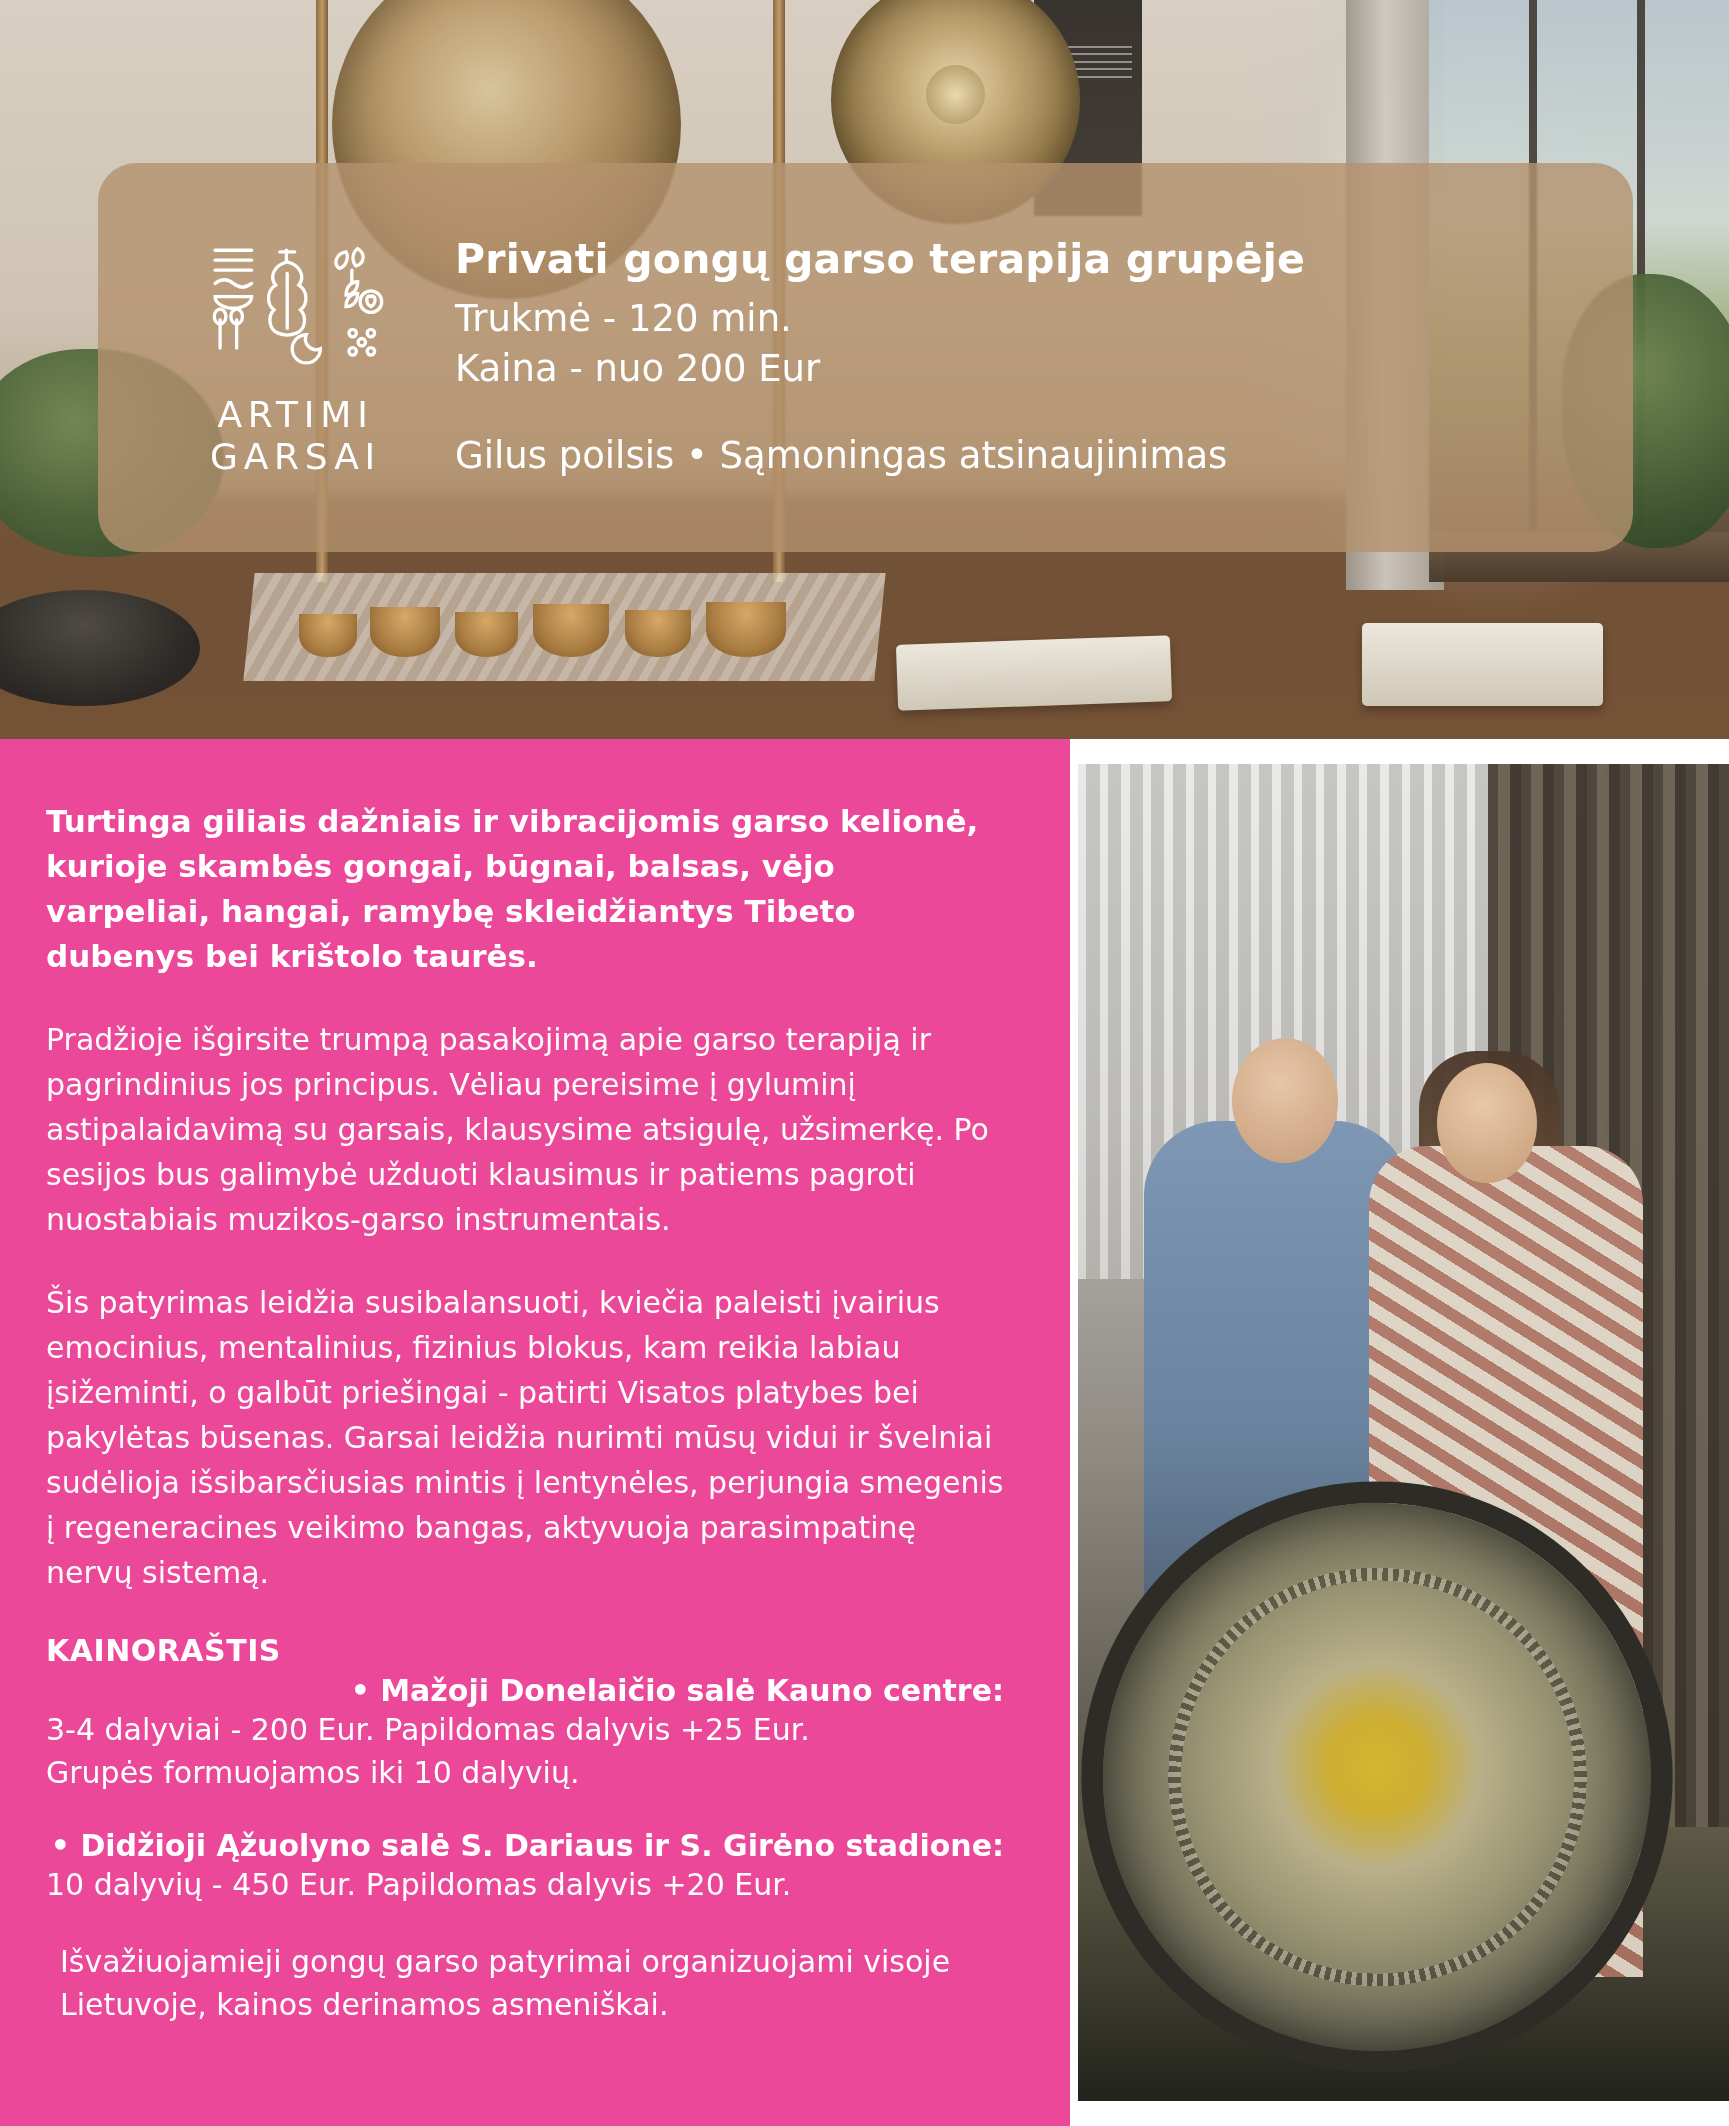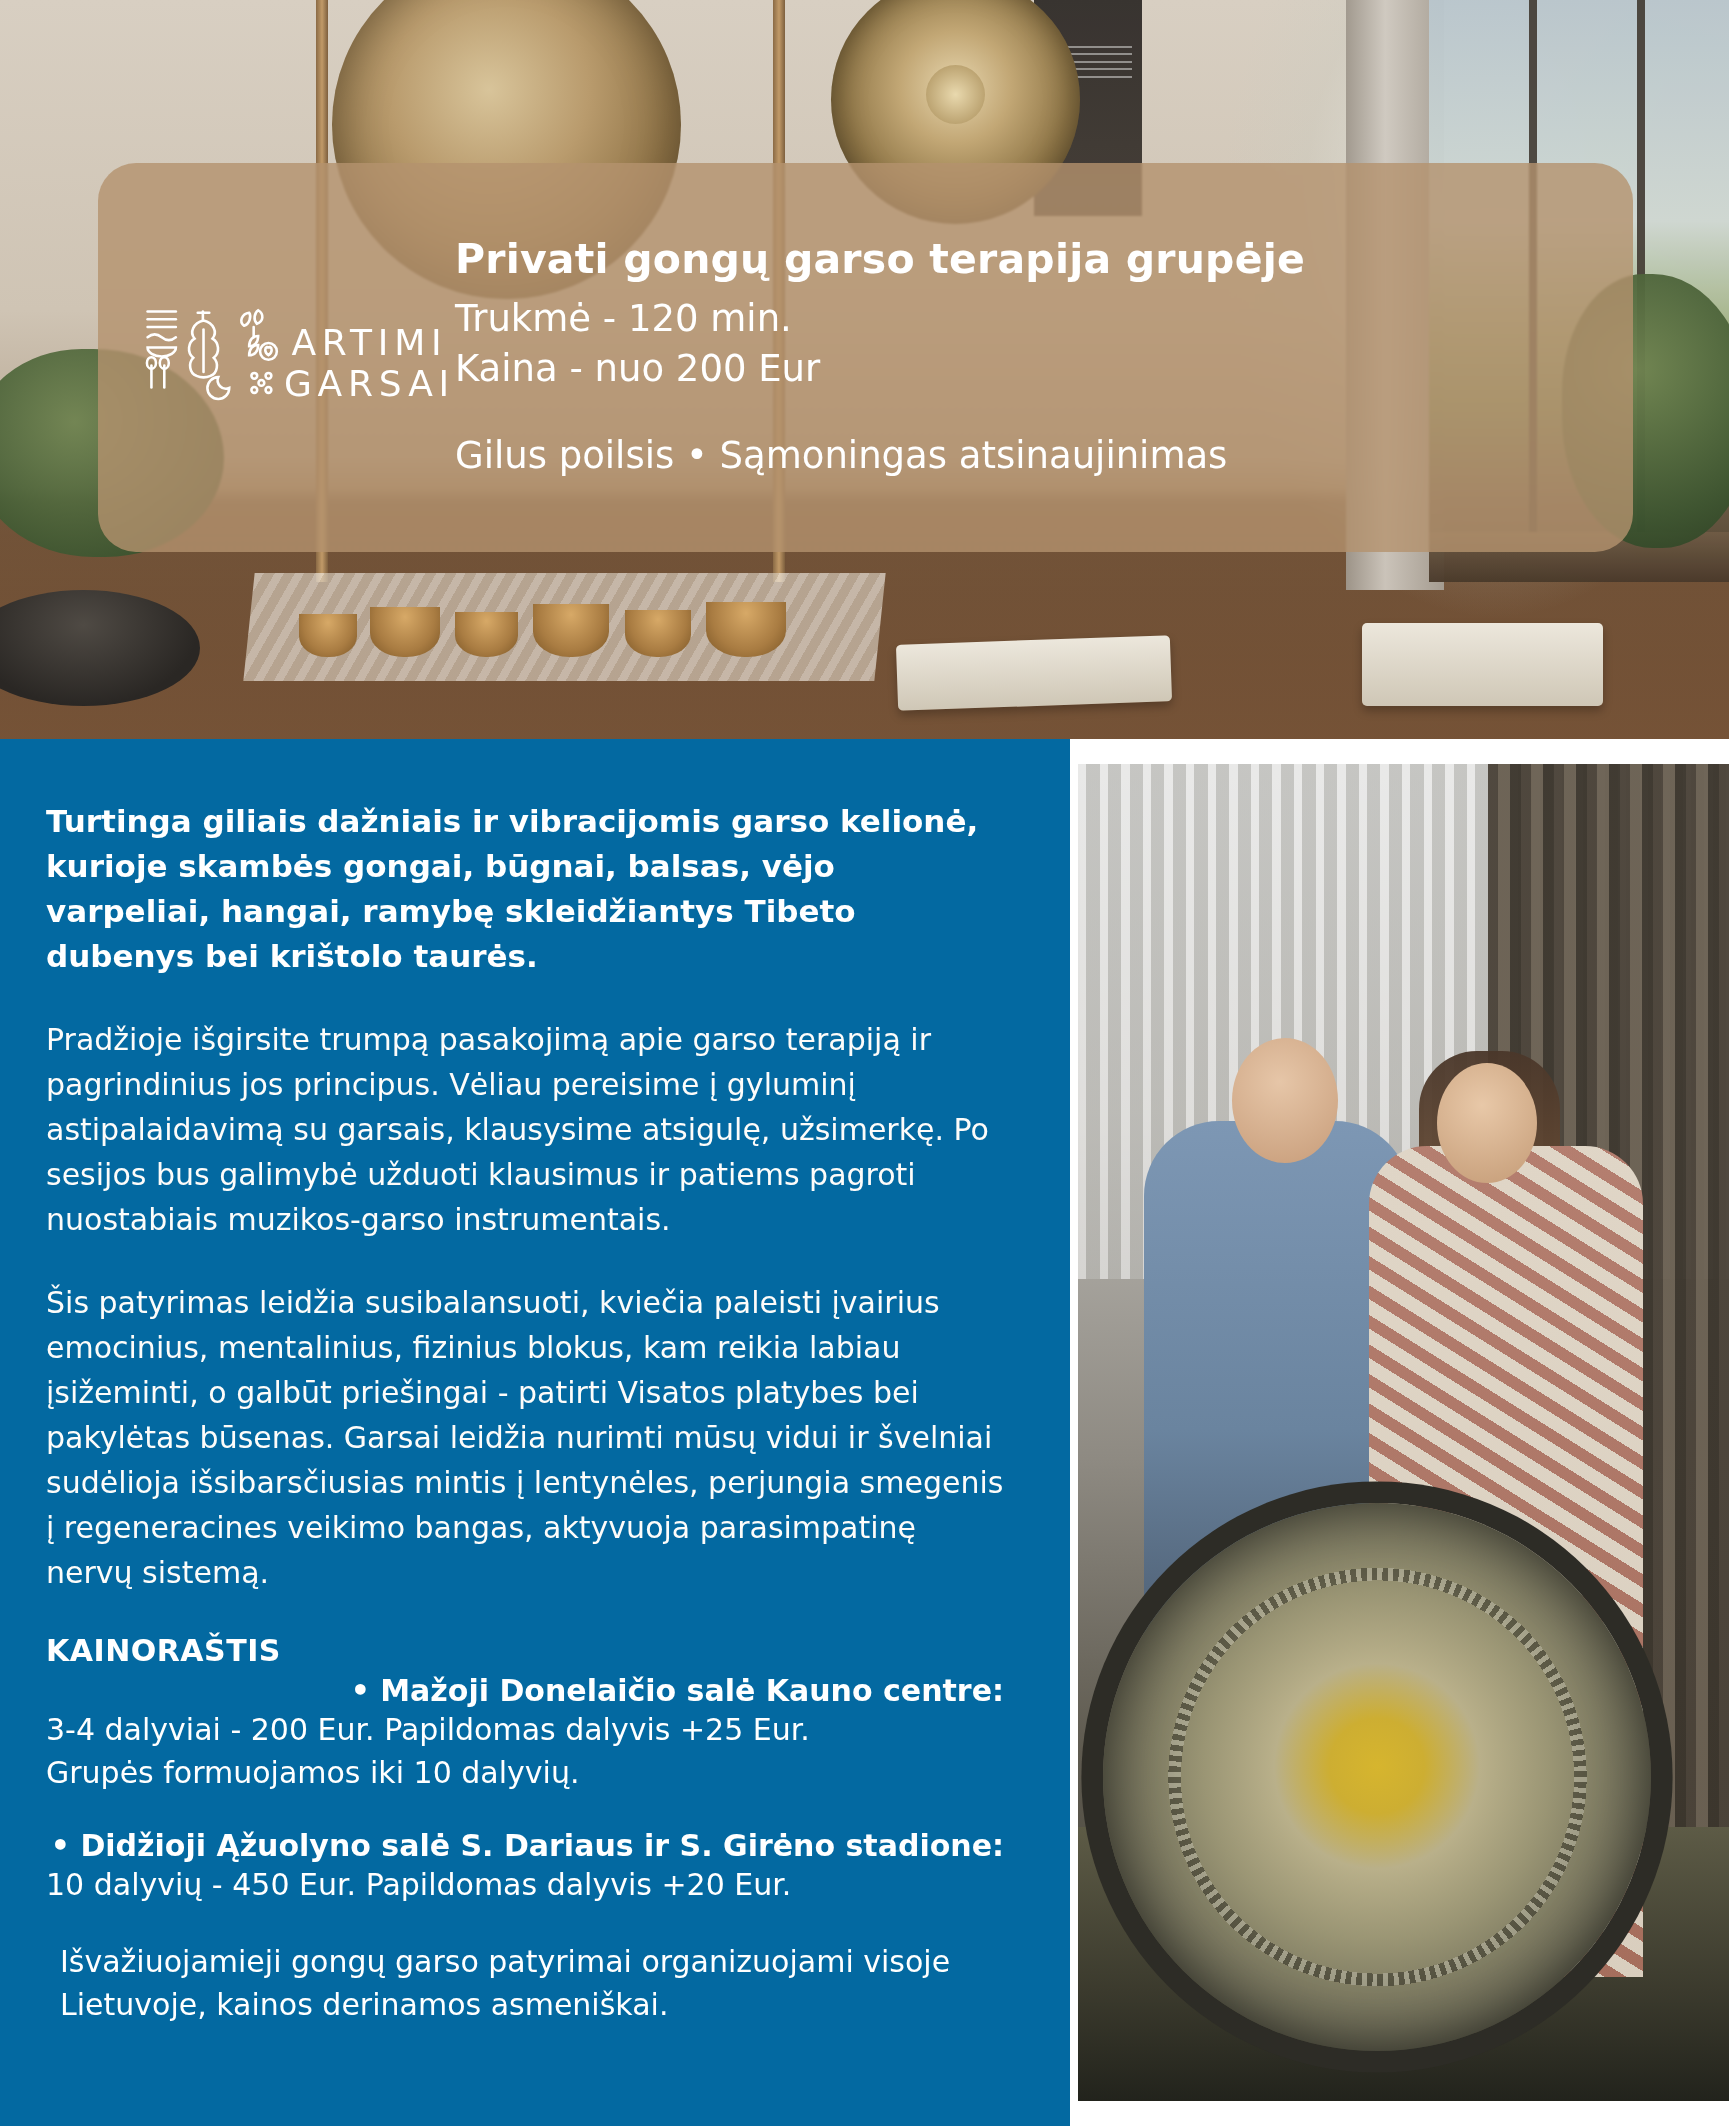--- a/index.html
+++ b/index.html
@@ -133,21 +133,21 @@
     width: 1535px; height: 389px;
     background: rgba(180,146,110,0.80);
     border-radius: 38px;
     display: flex;
     align-items: center;
     backdrop-filter: blur(0.8px);
   }
   .brand {
     width: 357px;
     padding-left: 38px;
-    display:flex; align-items:center;
+    display:flex; flex-direction:column; align-items:center;
     color:#fff;
   }
   .brand-mark { width: 191px; height: 145px; }
   .brand-name {
     margin-top: 11.6px;
     font-size: 36px;
     letter-spacing: 5.8px;
     font-weight: 400;
     line-height: 1.16;
     text-align: center;
@@ -175,21 +175,21 @@
   
   .content {
     position: absolute;
     top: 739px; left: 0;
     width: 1730px;
     height: 1387px;
     display: flex;
   }
   .left-col {
     width: 1070px;
-    background: #0369a1;
+    background: #ec4899;
     padding: 60px 66px 33px 46px;
     color: #ffffff;
   }
   .right-col {
     width: 660px;
     background: #ffffff;
     padding-left: 8.3px;
     position: relative;
   }
   .photo-couple {

